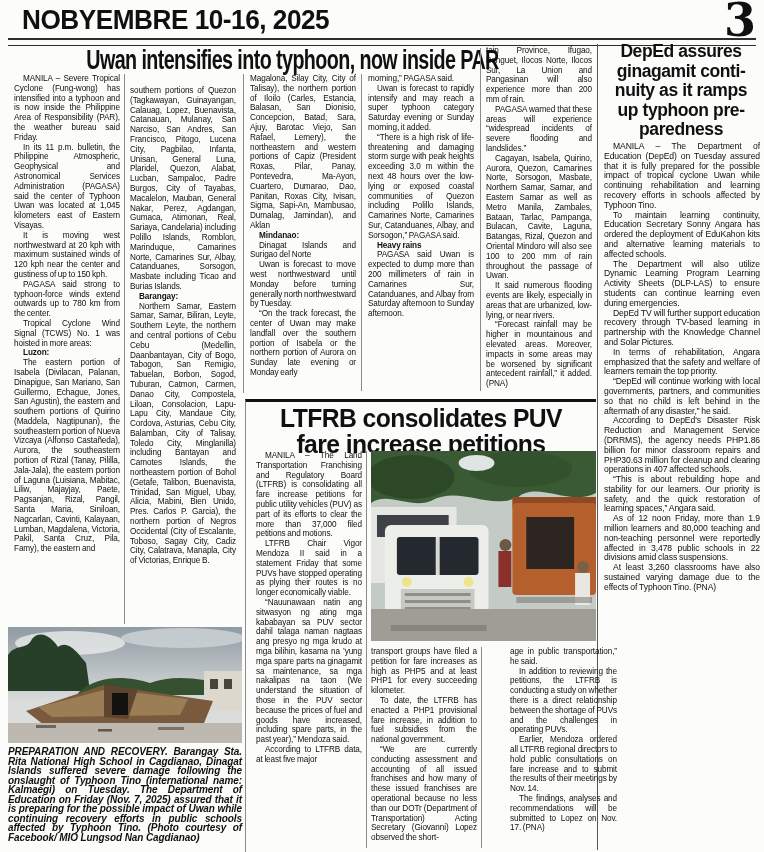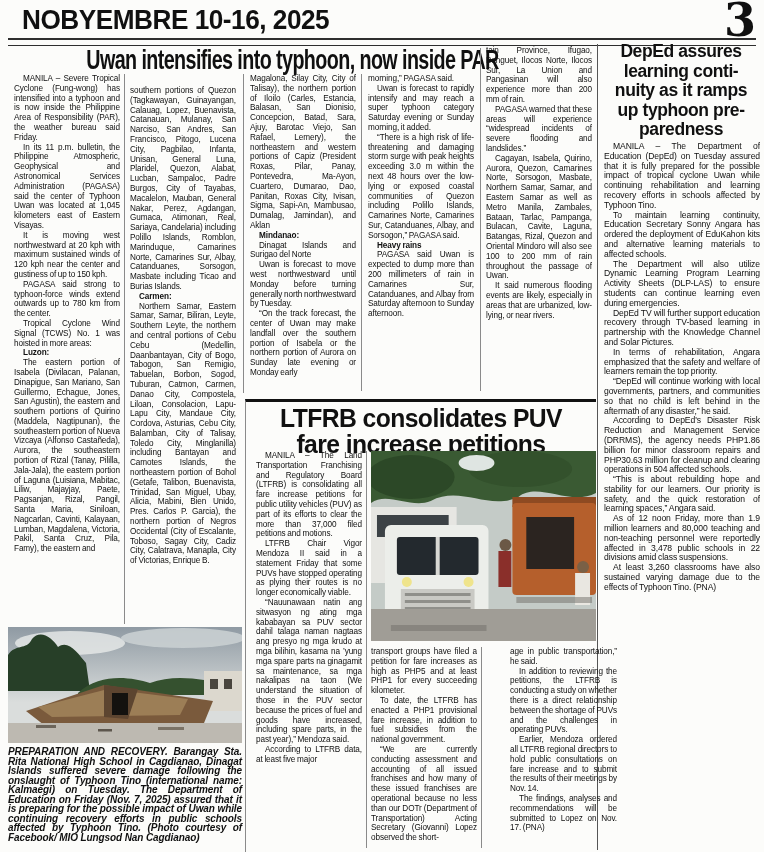--- a/index.html
+++ b/index.html
@@ -65,21 +65,21 @@
       <p>MANILA – Severe Tropical Cyclone (Fung-wong) has intensified into a typhoon and is now inside the Philippine Area of Responsibility (PAR), the weather bureau said Friday.</p>
       <p>In its 11 p.m. bulletin, the Philippine Atmospheric, Geophysical and Astronomical Services Administration (PAGASA) said the center of Typhoon Uwan was located at 1,045 kilometers east of Eastern Visayas.</p>
       <p>It is moving west northwestward at 20 kph with maximum sustained winds of 120 kph near the center and gustiness of up to 150 kph.</p>
       <p>PAGASA said strong to typhoon-force winds extend outwards up to 780 km from the center.</p>
       <p>Tropical Cyclone Wind Signal (TCWS) No. 1 was hoisted in more areas:</p>
       <p class="bold-line">Luzon:</p>
       <p>The eastern portion of Isabela (Divilacan, Palanan, Dinapigue, San Mariano, San Guillermo, Echague, Jones, San Agustin), the eastern and southern portions of Quirino (Maddela, Nagtipunan), the southeastern portion of Nueva Vizcaya (Alfonso Castañeda), Aurora, the southeastern portion of Rizal (Tanay, Pililla, Jala-Jala), the eastern portion of Laguna (Luisiana, Mabitac, Liliw, Majayjay, Paete, Pagsanjan, Rizal, Pangil, Santa Maria, Siniloan, Nagcarlan, Cavinti, Kalayaan, Lumban, Magdalena, Victoria, Pakil, Santa Cruz, Pila, Famy), the eastern and</p>
     </div>
   <div class="abs col t2">
       <p class="no-indent">southern portions of Quezon (Tagkawayan, Guinayangan, Calauag, Lopez, Buenavista, Catanauan, Mulanay, San Narciso, San Andres, San Francisco, Pitogo, Lucena City, Pagbilao, Infanta, Unisan, General Luna, Plaridel, Quezon, Alabat, Lucban, Sampaloc, Padre Burgos, City of Tayabas, Macalelon, Mauban, General Nakar, Perez, Agdangan, Gumaca, Atimonan, Real, Sariaya, Candelaria) including Polillo Islands, Romblon, Marinduque, Camarines Norte, Camarines Sur, Albay, Catanduanes, Sorsogon, Masbate including Ticao and Burias Islands.</p>
-      <p class="bold-line">Carmen:</p>
+      <p class="bold-line">Barangay:</p>
       <p>Northern Samar, Eastern Samar, Samar, Biliran, Leyte, Southern Leyte, the northern and central portions of Cebu Cebu (Medellin, Daanbantayan, City of Bogo, Tabogon, San Remigio, Tabuelan, Borbon, Sogod, Tuburan, Catmon, Carmen, Danao City, Compostela, Liloan, Consolacion, Lapu-Lapu City, Mandaue City, Cordova, Asturias, Cebu City, Balamban, City of Talisay, Toledo City, Minglanilla) including Bantayan and Camotes Islands, the northeastern portion of Bohol (Getafe, Talibon, Buenavista, Trinidad, San Miguel, Ubay, Alicia, Mabini, Bien Unido, Pres. Carlos P. Garcia), the northern portion of Negros Occidental (City of Escalante, Toboso, Sagay City, Cadiz City, Calatrava, Manapla, City of Victorias, Enrique B.</p>
     </div>
   <div class="abs col t3">
       <p class="no-indent">Magalona, Silay City, City of Talisay), the northern portion of Iloilo (Carles, Estancia, Balasan, San Dionisio, Concepcion, Batad, Sara, Ajuy, Barotac Viejo, San Rafael, Lemery), the northeastern and western portions of Capiz (President Roxas, Pilar, Panay, Pontevedra, Ma-Ayon, Cuartero, Dumarao, Dao, Panitan, Roxas City, Ivisan, Sigma, Sapi-An, Mambusao, Dumalag, Jamindan), and Aklan</p>
       <p class="bold-line">Mindanao:</p>
       <p>Dinagat Islands and Surigao del Norte</p>
       <p>Uwan is forecast to move west northwestward until Monday before turning generally north northwestward by Tuesday.</p>
       <p>“On the track forecast, the center of Uwan may make landfall over the southern portion of Isabela or the northern portion of Aurora on Sunday late evening or Monday early</p>
     </div>
   <div class="abs col t4">
@@ -87,20 +87,21 @@
       <p>Uwan is forecast to rapidly intensify and may reach a super typhoon category Saturday evening or Sunday morning, it added.</p>
       <p>“There is a high risk of life-threatening and damaging storm surge with peak heights exceeding 3.0 m within the next 48 hours over the low-lying or exposed coastal communities of Quezon including Polillo Islands, Camarines Norte, Camarines Sur, Catanduanes, Albay, and Sorsogon,” PAGASA said.</p>
       <p class="bold-line">Heavy rains</p>
       <p>PAGASA said Uwan is expected to dump more than 200 millimeters of rain in Camarines Sur, Catanduanes, and Albay from Saturday afternoon to Sunday afternoon.</p>
     </div>
   <div class="abs col t5">
       <p class="no-indent">tain Province, Ifugao, Benguet, Ilocos Norte, Ilocos Sur, La Union and Pangasinan will also experience more than 200 mm of rain.</p>
       <p>PAGASA warned that these areas will experience “widespread incidents of severe flooding and landslides.”</p>
       <p>Cagayan, Isabela, Quirino, Aurora, Quezon, Camarines Norte, Sorsogon, Masbate, Northern Samar, Samar, and Eastern Samar as well as Metro Manila, Zambales, Bataan, Tarlac, Pampanga, Bulacan, Cavite, Laguna, Batangas, Rizal, Quezon and Oriental Mindoro will also see 100 to 200 mm of rain throughout the passage of Uwan.</p>
       <p>It said numerous flooding events are likely, especially in areas that are urbanized, low-lying, or near rivers.</p>
+      <p>“Forecast rainfall may be higher in mountainous and elevated areas. Moreover, impacts in some areas may be worsened by significant antecedent rainfall,” it added. (PNA)</p>
     </div>
 
   <div class="abs vrule r1"></div>
   <div class="abs vrule r2"></div>
   <div class="abs vrule r3"></div>
   <div class="abs vrule r4"></div>
   <div class="abs vrule r5"></div>
   <div class="abs vrule r6"></div>
   <div class="abs vrule r7"></div>
 
@@ -179,30 +180,30 @@
       <p>“We are currently conducting assessment and accounting of all issued franchises and how many of these issued franchises are operational because no less than our DOTr (Department of Transportation) Acting Secretary (Giovanni) Lopez observed the short-</p>
     </div>
   <div class="abs col l3">
       <p class="no-indent">age in public transportation,” he said.</p>
       <p>In addition to reviewing the petitions, the LTFRB is conducting a study on whether there is a direct relationship between the shortage of PUVs and the challenges in operating PUVs.</p>
       <p>Earlier, Mendoza ordered all LTFRB regional directors to hold public consultations on fare increase and to submit the results of their meetings by Nov. 14.</p>
       <p>The findings, analyses and recommendations will be submitted to Lopez on Nov. 17. (PNA)</p>
     </div>
 
   <h2 class="abs deped-head">DepEd assures
-learning conti-
+ginagamit conti-
 nuity as it ramps
 up typhoon pre-
 paredness</h2>
   <div class="abs col deped-body">
       <p>MANILA – The Department of Education (DepEd) on Tuesday assured that it is fully prepared for the possible impact of tropical cyclone Uwan while continuing rehabilitation and learning recovery efforts in schools affected by Typhoon Tino.</p>
       <p>To maintain learning continuity, Education Secretary Sonny Angara has ordered the deployment of EduKahon kits and alternative learning materials to affected schools.</p>
       <p>The Department will also utilize Dynamic Learning Program Learning Activity Sheets (DLP-LAS) to ensure students can continue learning even during emergencies.</p>
       <p>DepEd TV will further support education recovery through TV-based learning in partnership with the Knowledge Channel and Solar Pictures.</p>
       <p>In terms of rehabilitation, Angara emphasized that the safety and welfare of learners remain the top priority.</p>
       <p>“DepEd will continue working with local governments, partners, and communities so that no child is left behind in the aftermath of any disaster,” he said.</p>
-      <p>According to DepEd's Disaster Risk Reduction and Management Service (DRRMS), the agency needs PHP1.86 billion for minor classroom repairs and PHP30.63 million for cleanup and clearing operations in 504 affected schools.</p>
+      <p>According to DepEd's Disaster Risk Reduction and Management Service (DRRMS), the agency needs PHP1.86 billion for minor classroom repairs and PHP30.63 million for cleanup and clearing operations in 407 affected schools.</p>
       <p>“This is about rebuilding hope and stability for our learners. Our priority is safety, and the quick restoration of learning spaces,” Angara said.</p>
       <p>As of 12 noon Friday, more than 1.9 million learners and 80,000 teaching and non-teaching personnel were reportedly affected in 3,478 public schools in 22 divisions amid class suspensions.</p>
       <p>At least 3,260 classrooms have also sustained varying damage due to the effects of Typhoon Tino. (PNA)</p>
     </div>
 
 </div>
 
 </body></html>

